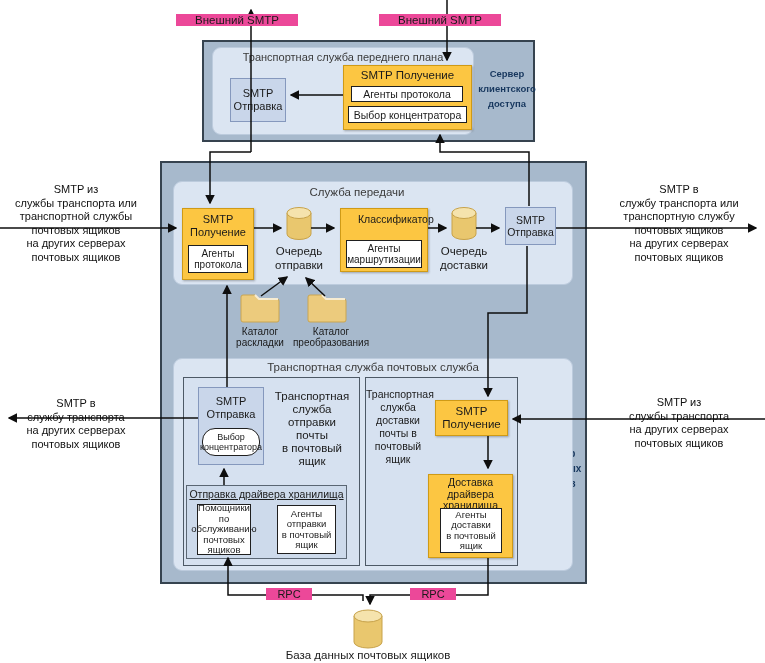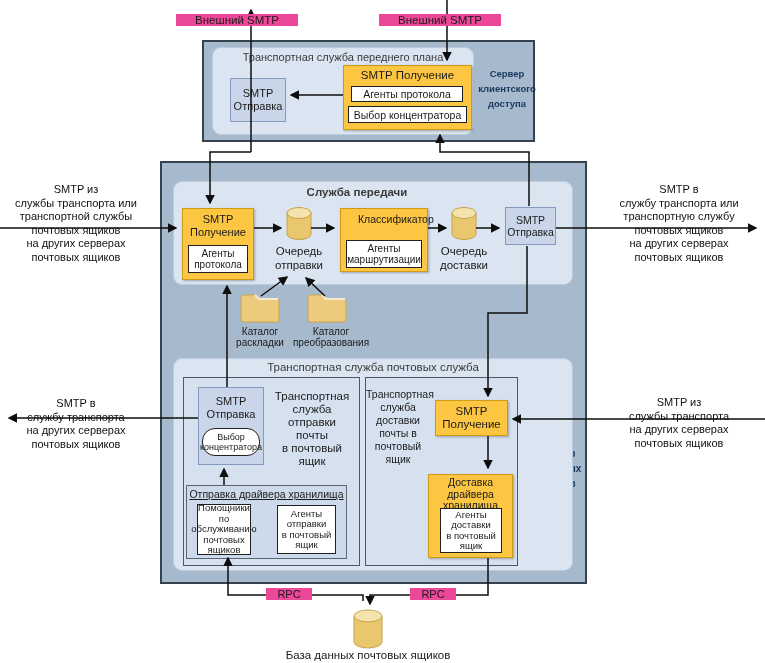--- a/index.html
+++ b/index.html
@@ -53,21 +53,21 @@
 ящиков</div>
 
   <div class="abs blue flex ml t11" style="left:230px;top:78px;width:56px;height:44px;">SMTP
 Отправка</div>
   <div class="abs orange" style="left:343px;top:65px;width:129px;height:65px;"></div>
   <div class="abs ctr" style="left:343px;top:69px;width:129px;font-size:11.5px;">SMTP Получение</div>
   <div class="abs white flex t105" style="left:351px;top:86px;width:112px;height:16px;">Агенты протокола</div>
   <div class="abs white flex t105" style="left:348px;top:106px;width:119px;height:17px;">Выбор концентратора</div>
 
   <div class="abs panel" style="left:173px;top:181px;width:400px;height:104px;"></div>
-  <div class="abs ctr title" style="left:173px;top:186px;width:368px;font-size:11.5px;font-weight:bold;">Служба передачи</div>
+  <div class="abs ctr title" style="left:173px;top:186px;width:368px;font-size:11.5px;">Служба передачи</div>
 
   <div class="abs orange" style="left:182px;top:208px;width:72px;height:72px;"></div>
   <div class="abs ml ctr t11" style="left:182px;top:213px;width:72px;">SMTP
 Получение</div>
   <div class="abs white flex ml t10" style="left:188px;top:245px;width:60px;height:28px;">Агенты
 протокола</div>
 
   <div class="abs ml ctr t11" style="left:262px;top:244px;width:74px;font-size:11.5px;line-height:14px;">Очередь
 отправки</div>
 

